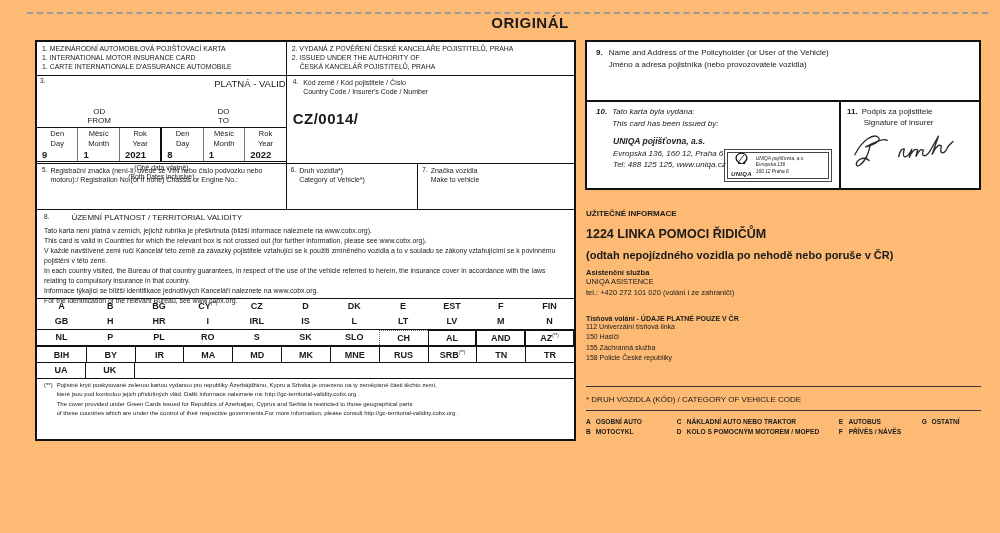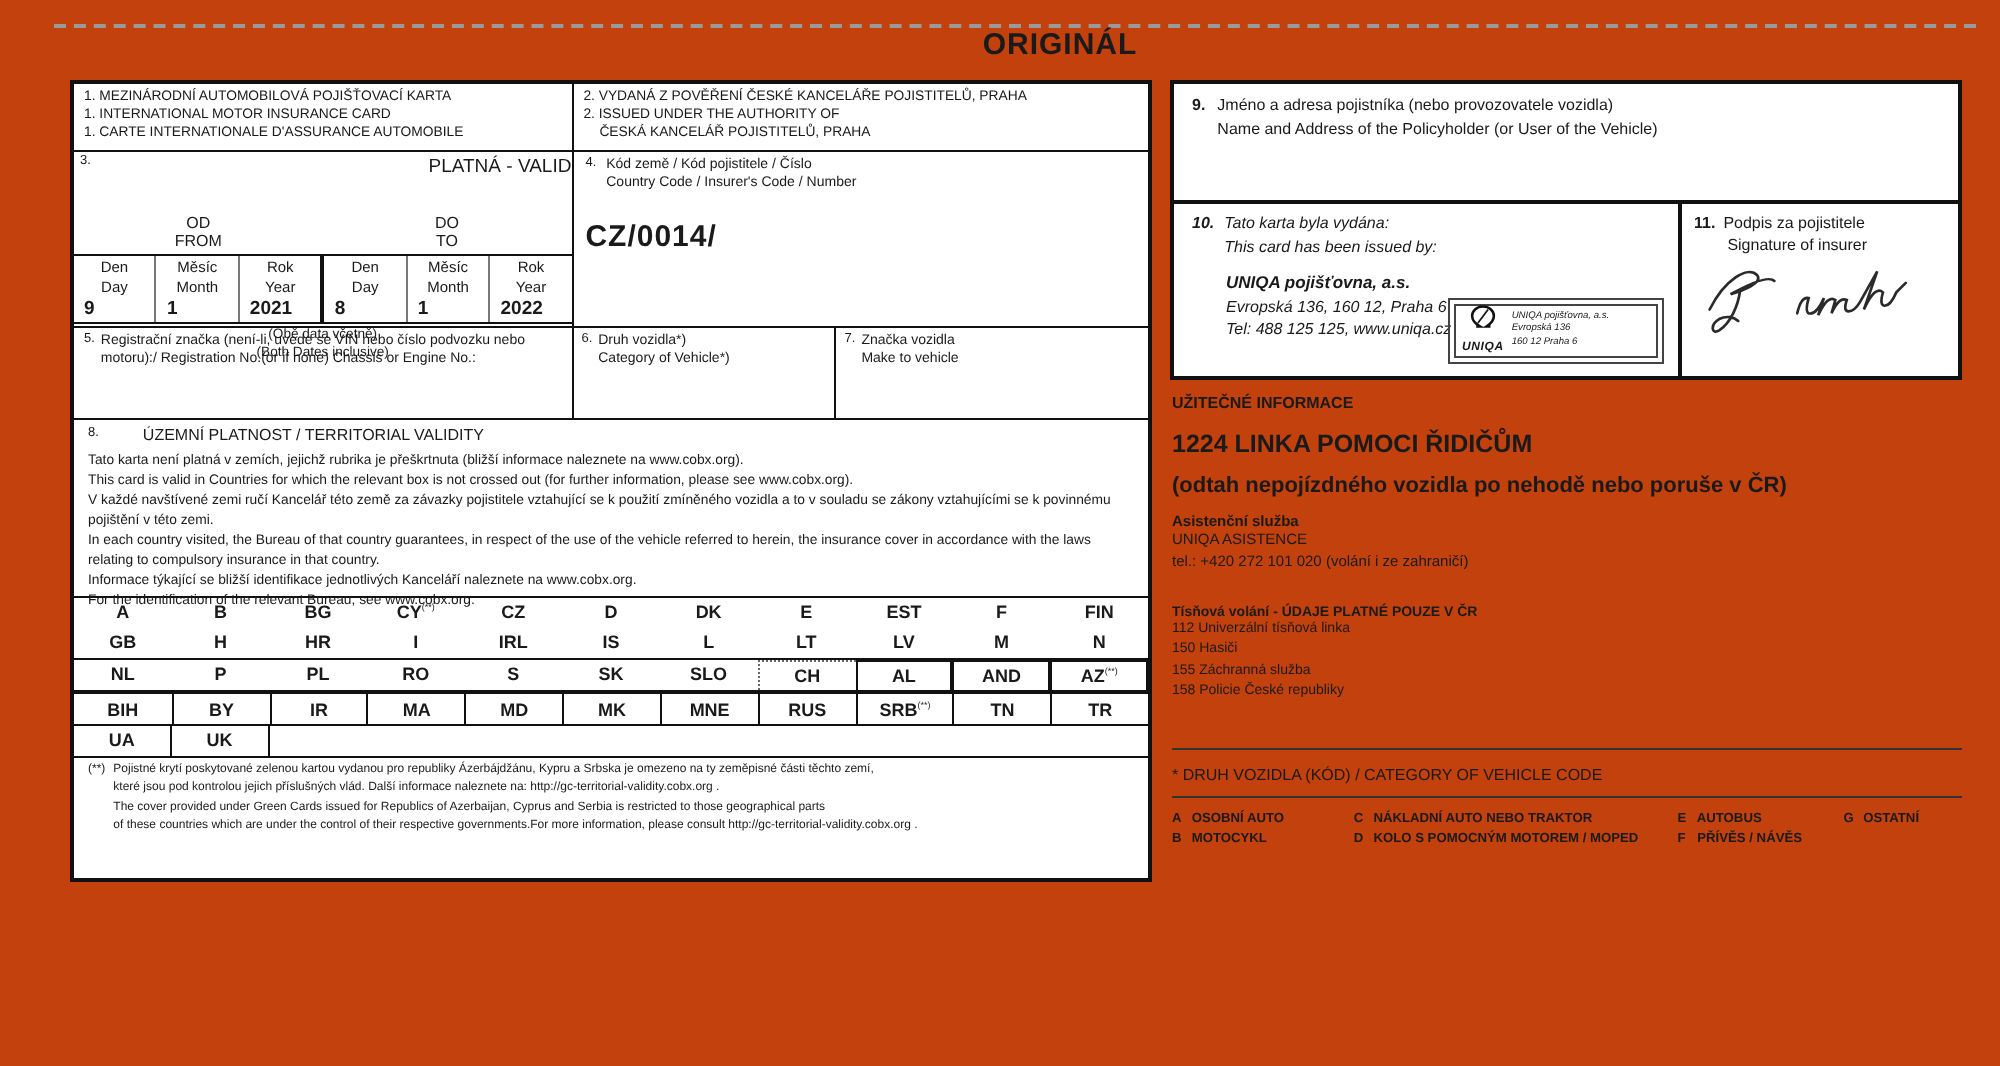--- a/index.html
+++ b/index.html
@@ -1,18 +1,18 @@
 <!DOCTYPE html>
 <html><head>
 <meta charset="utf-8">
 <style>
   * { margin:0; padding:0; box-sizing:border-box; }
   html,body { background:#fff; }
   body { font-family:"Liberation Sans", sans-serif; color:#1a1a1a; }
-  #page { position:relative; width:1000px; height:533px; background:#c2410c; overflow:hidden; }
+  #page { position:relative; width:1000px; height:533px; background:#fdba74; overflow:hidden; }
 
   .dash-line { position:absolute; top:12px; left:27px; right:12px; border-top:2px dashed #9a9a9a; }
   .original-title { position:absolute; top:14px; left:470px; width:120px; text-align:center;
                     font-size:15px; font-weight:bold; letter-spacing:.5px; }
 
   
   #left-card { position:absolute; left:35px; top:40px; width:541px; height:401px;
                border:2px solid #111; display:flex; flex-direction:column; background:#fff; }
 
   .r1 { display:flex; height:34px; border-bottom:1px solid #111; }
@@ -73,21 +73,21 @@
   .stamp { position:absolute; right:7px; bottom:6px; width:108px; height:33px; border:1px solid #444; padding:2px; }
   .stamp-inner { border:1px solid #444; width:100%; height:100%; display:flex; align-items:center; gap:4px; padding:1px 3px; }
   .stamp-logo { text-align:center; }
   .stamp-brand { font-weight:bold; font-size:6px; letter-spacing:.3px; }
   .stamp-lines { font-size:4.8px; line-height:1.35; }
   .box11 { width:138px; padding:4px 6px; font-size:8px; line-height:1.4; }
   .b11hdr { display:flex; gap:4px; }
   .sig { margin-top:2px; margin-left:2px; }
 
   
-  #info { position:absolute; left:586px; top:197px; width:395px; }
+  #info { position:absolute; left:586px; top:209px; width:395px; }
   .info-h { font-size:8px; font-weight:bold; }
   .info-1224 { font-size:12.5px; font-weight:bold; margin-top:9px; }
   .info-sub { font-size:11px; font-weight:bold; margin-top:8px; }
   .assist-label { font-size:7.5px; font-weight:bold; margin-top:7px; }
   .assist-line { font-size:7.5px; line-height:1.45; }
   .emergency-h { font-size:7px; font-weight:bold; margin-top:16px; }
   .emergency-lines { font-size:7px; line-height:1.5; }
   .rule { border-top:1px solid #333; margin-top:22px; }
   .rule2 { border-top:1px solid #333; margin-top:6px; }
   .vcode-h { font-size:8px; font-weight:normal; margin-top:8px; }
@@ -293,22 +293,22 @@
           <div>The cover provided under Green Cards issued for Republics of Azerbaijan, Cyprus and Serbia is restricted to those geographical parts</div>
           <div>of these countries which are under the control of their respective governments.For more information, please consult http://gc-territorial-validity.cobx.org .</div>
         </span>
     </div>
   </div>
 
   <div id="right-card">
     <div class="box9">
       <span class="box-num" style="font-size:8px;font-weight:bold;">9.</span>
       <span>
+        <div>Name and Address of the Policyholder (or User of the Vehicle)</div>
         <div>Jméno a adresa pojistníka (nebo provozovatele vozidla)</div>
-        <div>Name and Address of the Policyholder (or User of the Vehicle)</div>
       </span>
     </div>
     <div class="rc-bottom">
       <div class="box10">
         <div class="b10num">
           <span style="font-weight:bold;">10.</span>
           <span>
             <div>Tato karta byla vydána:</div>
             <div>This card has been issued by:</div>
           </span>

